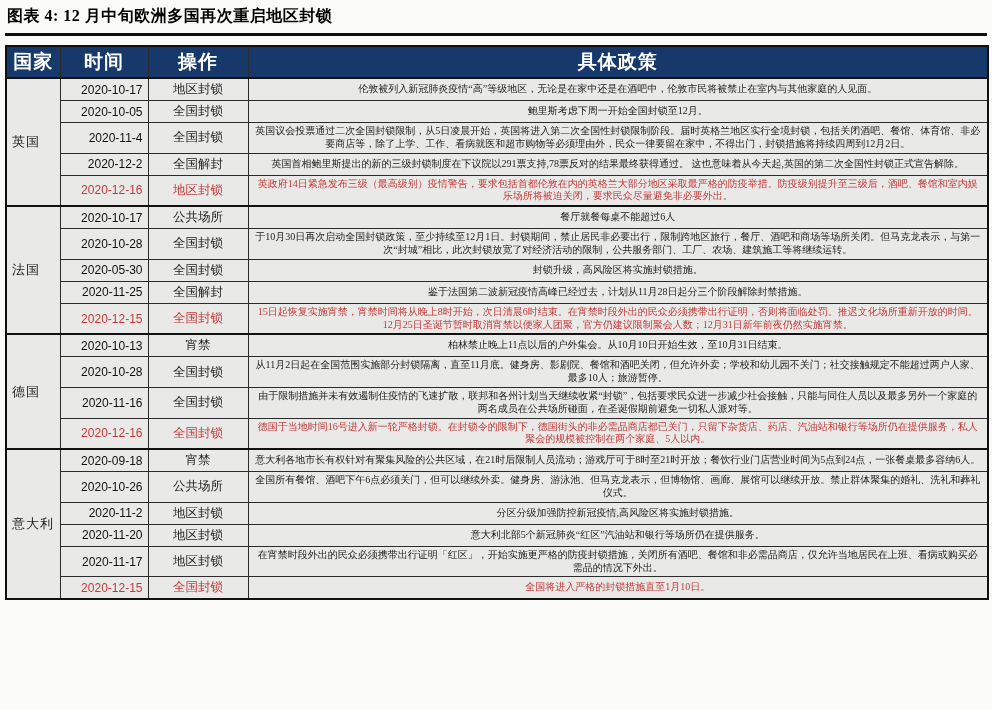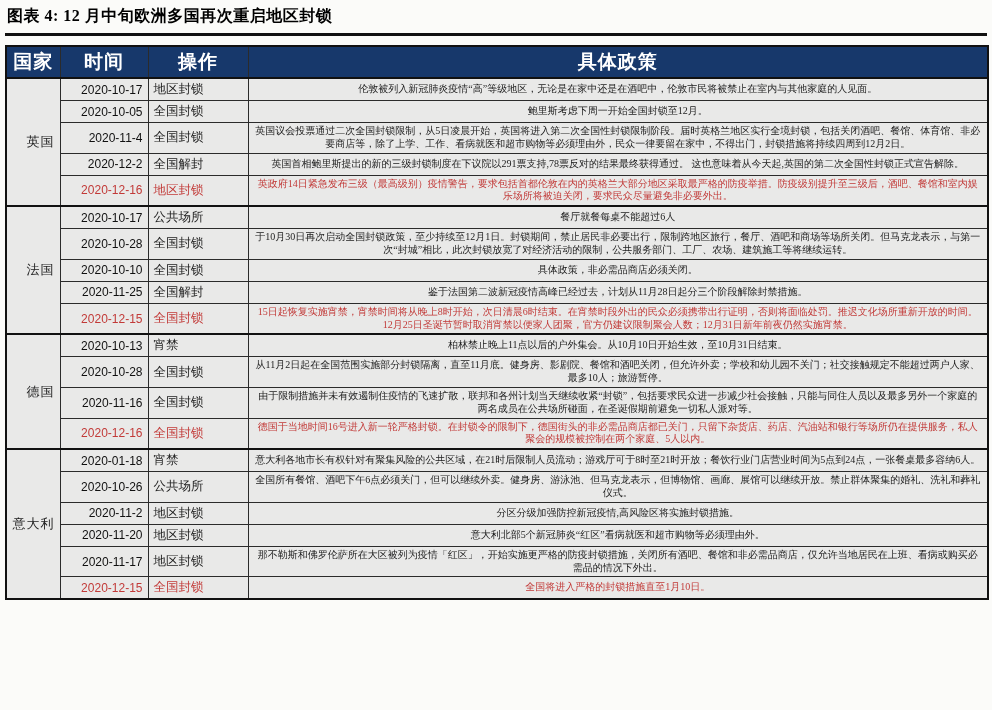--- a/index.html
+++ b/index.html
@@ -43,36 +43,36 @@
     letter-spacing: 1px;
   }
   col.c-country { width: 54px; }
   col.c-date    { width: 88px; }
   col.c-action  { width: 100px; }
   col.c-policy  { width: 740px; }
 
   td { background: #e9e9e8; }
 
   td.country {
-    text-align: right;
+    text-align: left;
     font-size: 13px;
     color: #222;
     border-top: 2px solid #111;
     border-bottom: 2px solid #111;
     letter-spacing: 1px;
   }
   td.date {
     text-align: right;
     font-family: "Liberation Sans", "DejaVu Sans", sans-serif;
     font-size: 12px;
     color: #101010;
     white-space: nowrap;
   }
   td.action {
-    text-align: left;
+    text-align: center;
     font-size: 12.5px;
     color: #1c1c1c;
   }
   td.policy {
     font-size: 10px;
     line-height: 1.28;
     color: #1c1c1c;
     text-align: center;
   }
   tr.group-start td { border-top: 2px solid #111; }
@@ -134,23 +134,23 @@
         <td class="date">2020-10-17</td>
         <td class="action">公共场所</td>
         <td class="policy">餐厅就餐每桌不能超过6人</td>
       </tr>
       <tr>
         <td class="date">2020-10-28</td>
         <td class="action">全国封锁</td>
         <td class="policy">于10月30日再次启动全国封锁政策，至少持续至12月1日。封锁期间，禁止居民非必要出行，限制跨地区旅行，餐厅、酒吧和商场等场所关闭。但马克龙表示，与第一次“封城”相比，此次封锁放宽了对经济活动的限制，公共服务部门、工厂、农场、建筑施工等将继续运转。</td>
       </tr>
       <tr>
-        <td class="date">2020-10-10</td>
-        <td class="action">全国封锁</td>
-        <td class="policy">具体政策，非必需品商店必须关闭。</td>
+        <td class="date">2020-05-30</td>
+        <td class="action">全国封锁</td>
+        <td class="policy">封锁升级，高风险区将实施封锁措施。</td>
       </tr>
       <tr>
         <td class="date">2020-11-25</td>
         <td class="action">全国解封</td>
         <td class="policy">鉴于法国第二波新冠疫情高峰已经过去，计划从11月28日起分三个阶段解除封禁措施。</td>
       </tr>
       <tr class="red">
         <td class="date">2020-12-15</td>
         <td class="action">全国封锁</td>
         <td class="policy">15日起恢复实施宵禁，宵禁时间将从晚上8时开始，次日清晨6时结束。在宵禁时段外出的民众必须携带出行证明，否则将面临处罚。推迟文化场所重新开放的时间。12月25日圣诞节暂时取消宵禁以便家人团聚，官方仍建议限制聚会人数；12月31日新年前夜仍然实施宵禁。</td>
@@ -173,43 +173,43 @@
         <td class="policy">由于限制措施并未有效遏制住疫情的飞速扩散，联邦和各州计划当天继续收紧“封锁”，包括要求民众进一步减少社会接触，只能与同住人员以及最多另外一个家庭的两名成员在公共场所碰面，在圣诞假期前避免一切私人派对等。</td>
       </tr>
       <tr class="red">
         <td class="date">2020-12-16</td>
         <td class="action">全国封锁</td>
         <td class="policy">德国于当地时间16号进入新一轮严格封锁。在封锁令的限制下，德国街头的非必需品商店都已关门，只留下杂货店、药店、汽油站和银行等场所仍在提供服务，私人聚会的规模被控制在两个家庭、5人以内。</td>
       </tr>
 
       <tr class="group-start">
         <td class="country" rowspan="6">意大利</td>
-        <td class="date">2020-01-18</td>
+        <td class="date">2020-09-18</td>
         <td class="action">宵禁</td>
         <td class="policy">意大利各地市长有权针对有聚集风险的公共区域，在21时后限制人员流动；游戏厅可于8时至21时开放；餐饮行业门店营业时间为5点到24点，一张餐桌最多容纳6人。</td>
       </tr>
       <tr>
         <td class="date">2020-10-26</td>
         <td class="action">公共场所</td>
         <td class="policy">全国所有餐馆、酒吧下午6点必须关门，但可以继续外卖。健身房、游泳池、但马克龙表示，但博物馆、画廊、展馆可以继续开放。禁止群体聚集的婚礼、洗礼和葬礼仪式。</td>
       </tr>
       <tr>
         <td class="date">2020-11-2</td>
         <td class="action">地区封锁</td>
         <td class="policy">分区分级加强防控新冠疫情,高风险区将实施封锁措施。</td>
       </tr>
       <tr>
         <td class="date">2020-11-20</td>
         <td class="action">地区封锁</td>
-        <td class="policy">意大利北部5个新冠肺炎“红区”看病就医和超市购物等必须理由外。</td>
+        <td class="policy">意大利北部5个新冠肺炎“红区”汽油站和银行等场所仍在提供服务。</td>
       </tr>
       <tr>
         <td class="date">2020-11-17</td>
         <td class="action">地区封锁</td>
-        <td class="policy">那不勒斯和佛罗伦萨所在大区被列为疫情「红区」，开始实施更严格的防疫封锁措施，关闭所有酒吧、餐馆和非必需品商店，仅允许当地居民在上班、看病或购买必需品的情况下外出。</td>
+        <td class="policy">在宵禁时段外出的民众必须携带出行证明「红区」，开始实施更严格的防疫封锁措施，关闭所有酒吧、餐馆和非必需品商店，仅允许当地居民在上班、看病或购买必需品的情况下外出。</td>
       </tr>
       <tr class="red">
         <td class="date">2020-12-15</td>
         <td class="action">全国封锁</td>
         <td class="policy">全国将进入严格的封锁措施直至1月10日。</td>
       </tr>
     </tbody>
   </table>
 
 </div>

